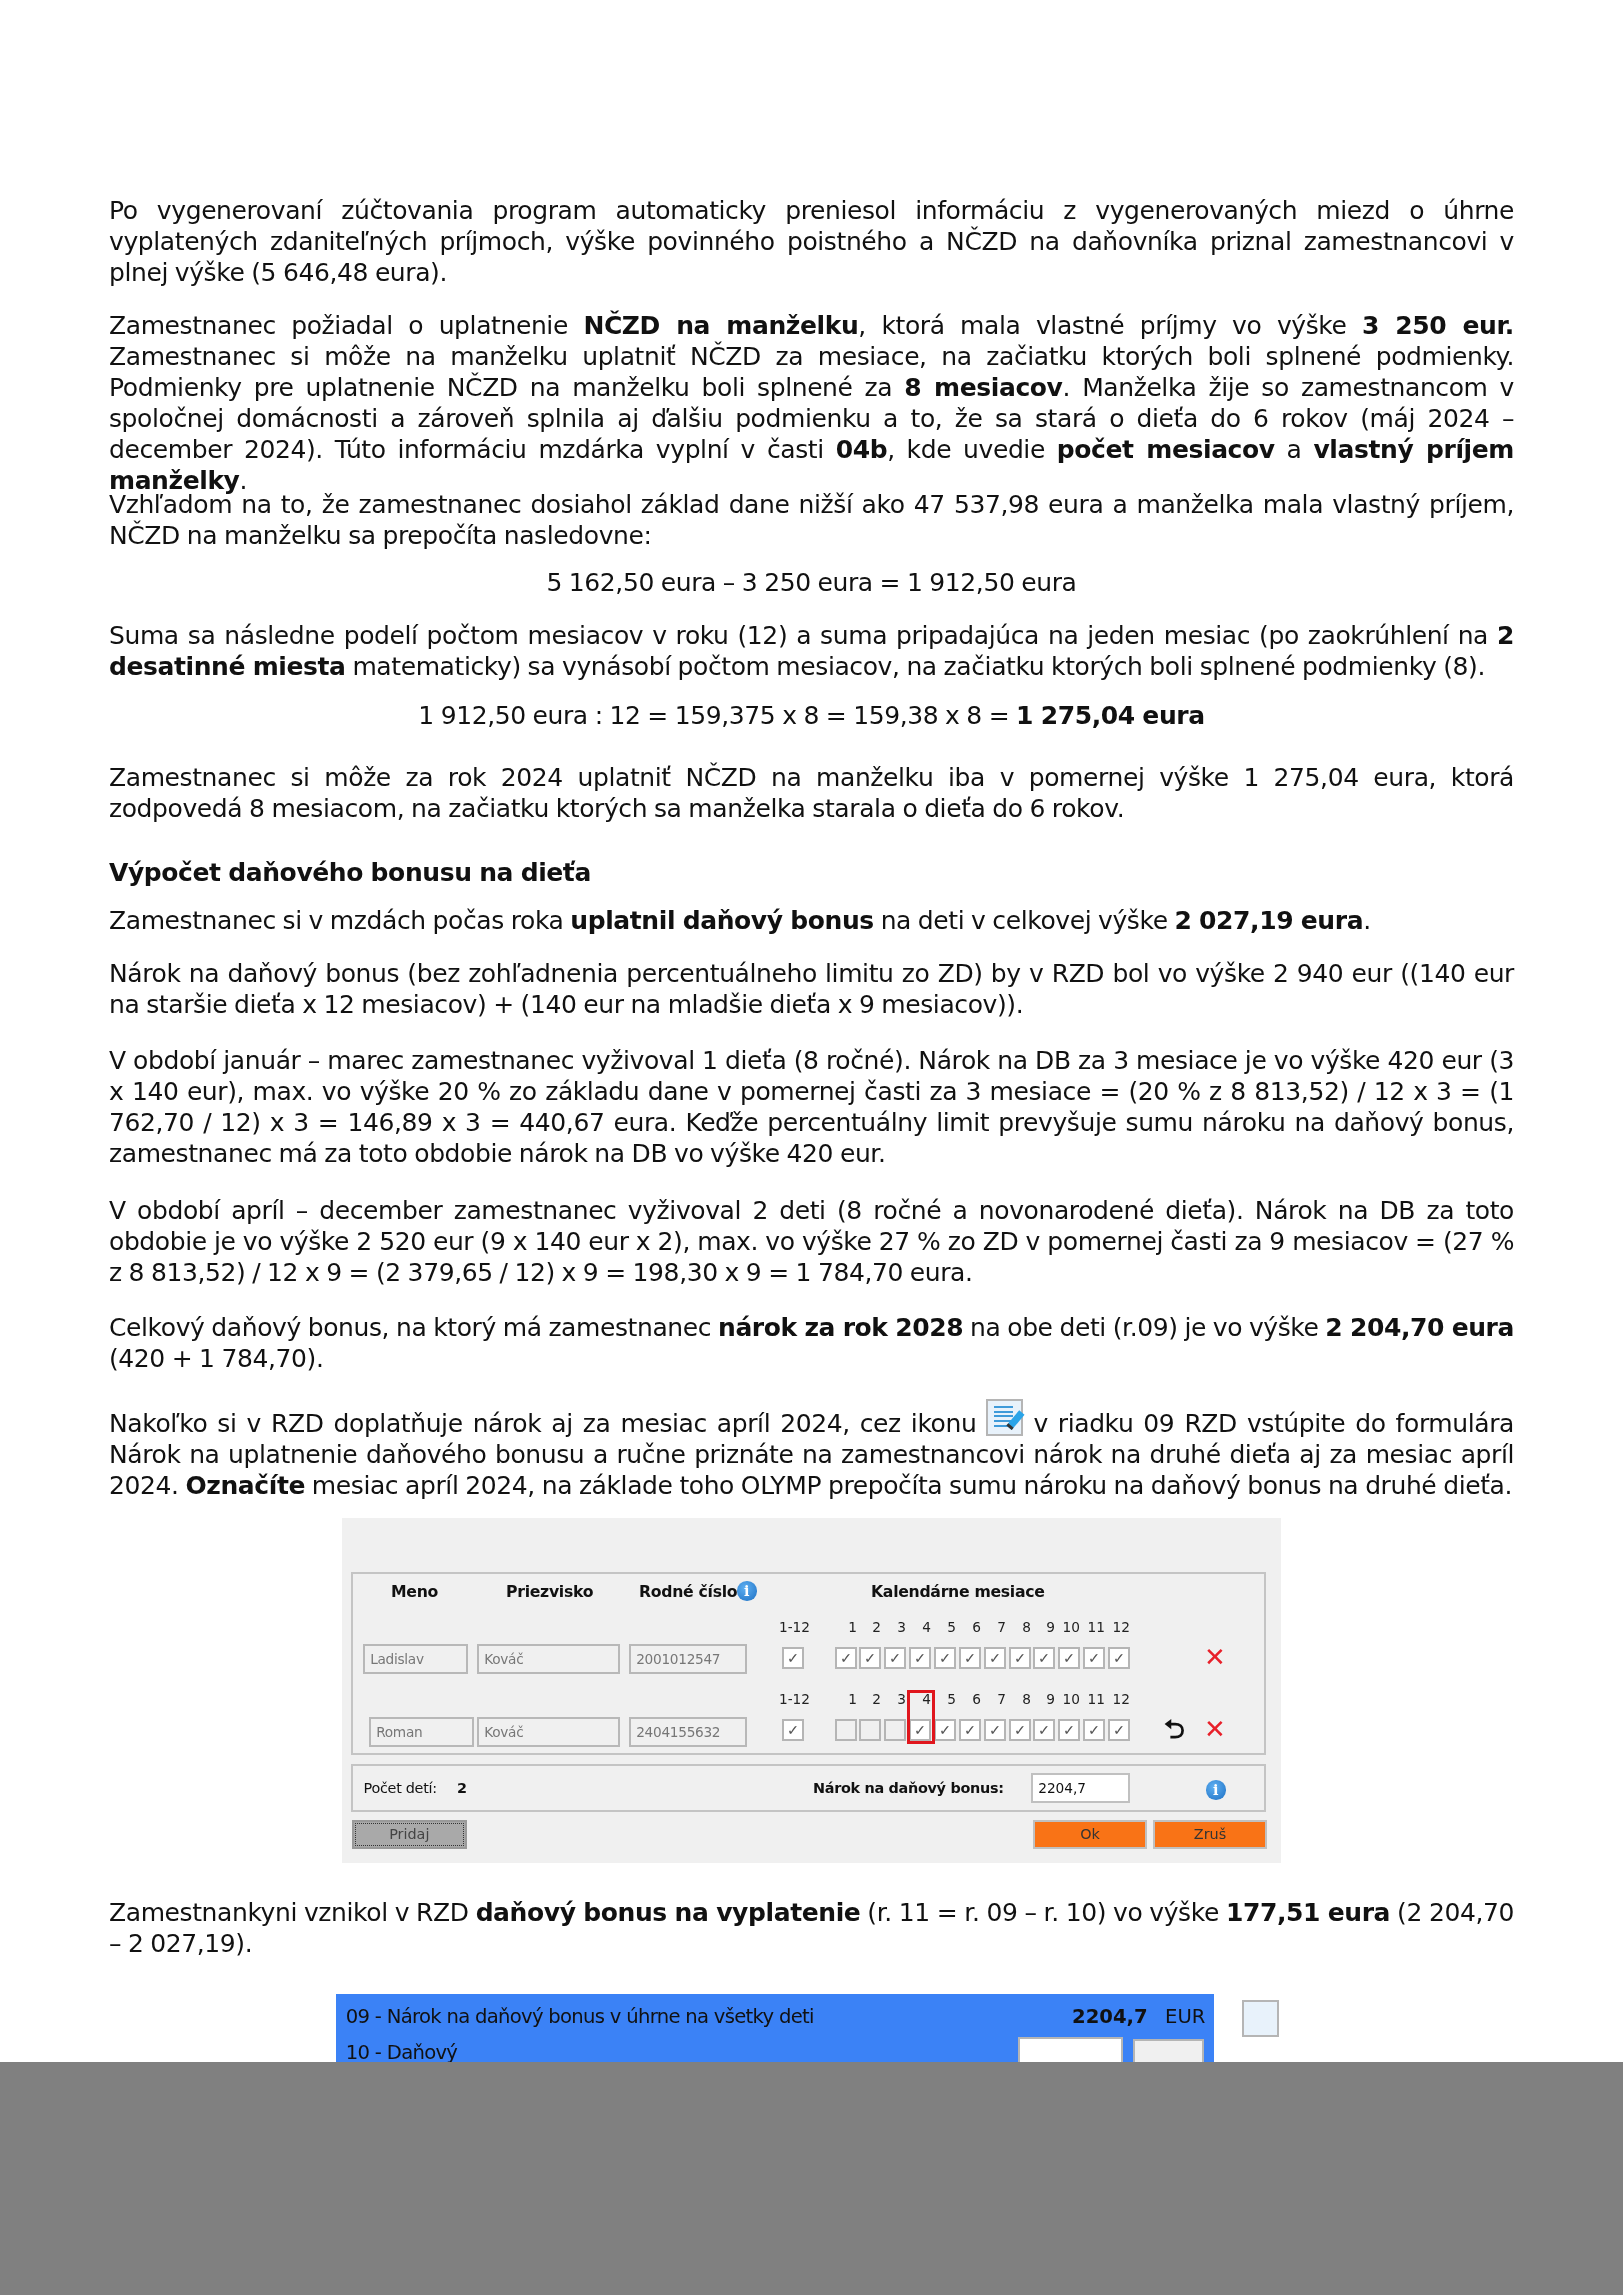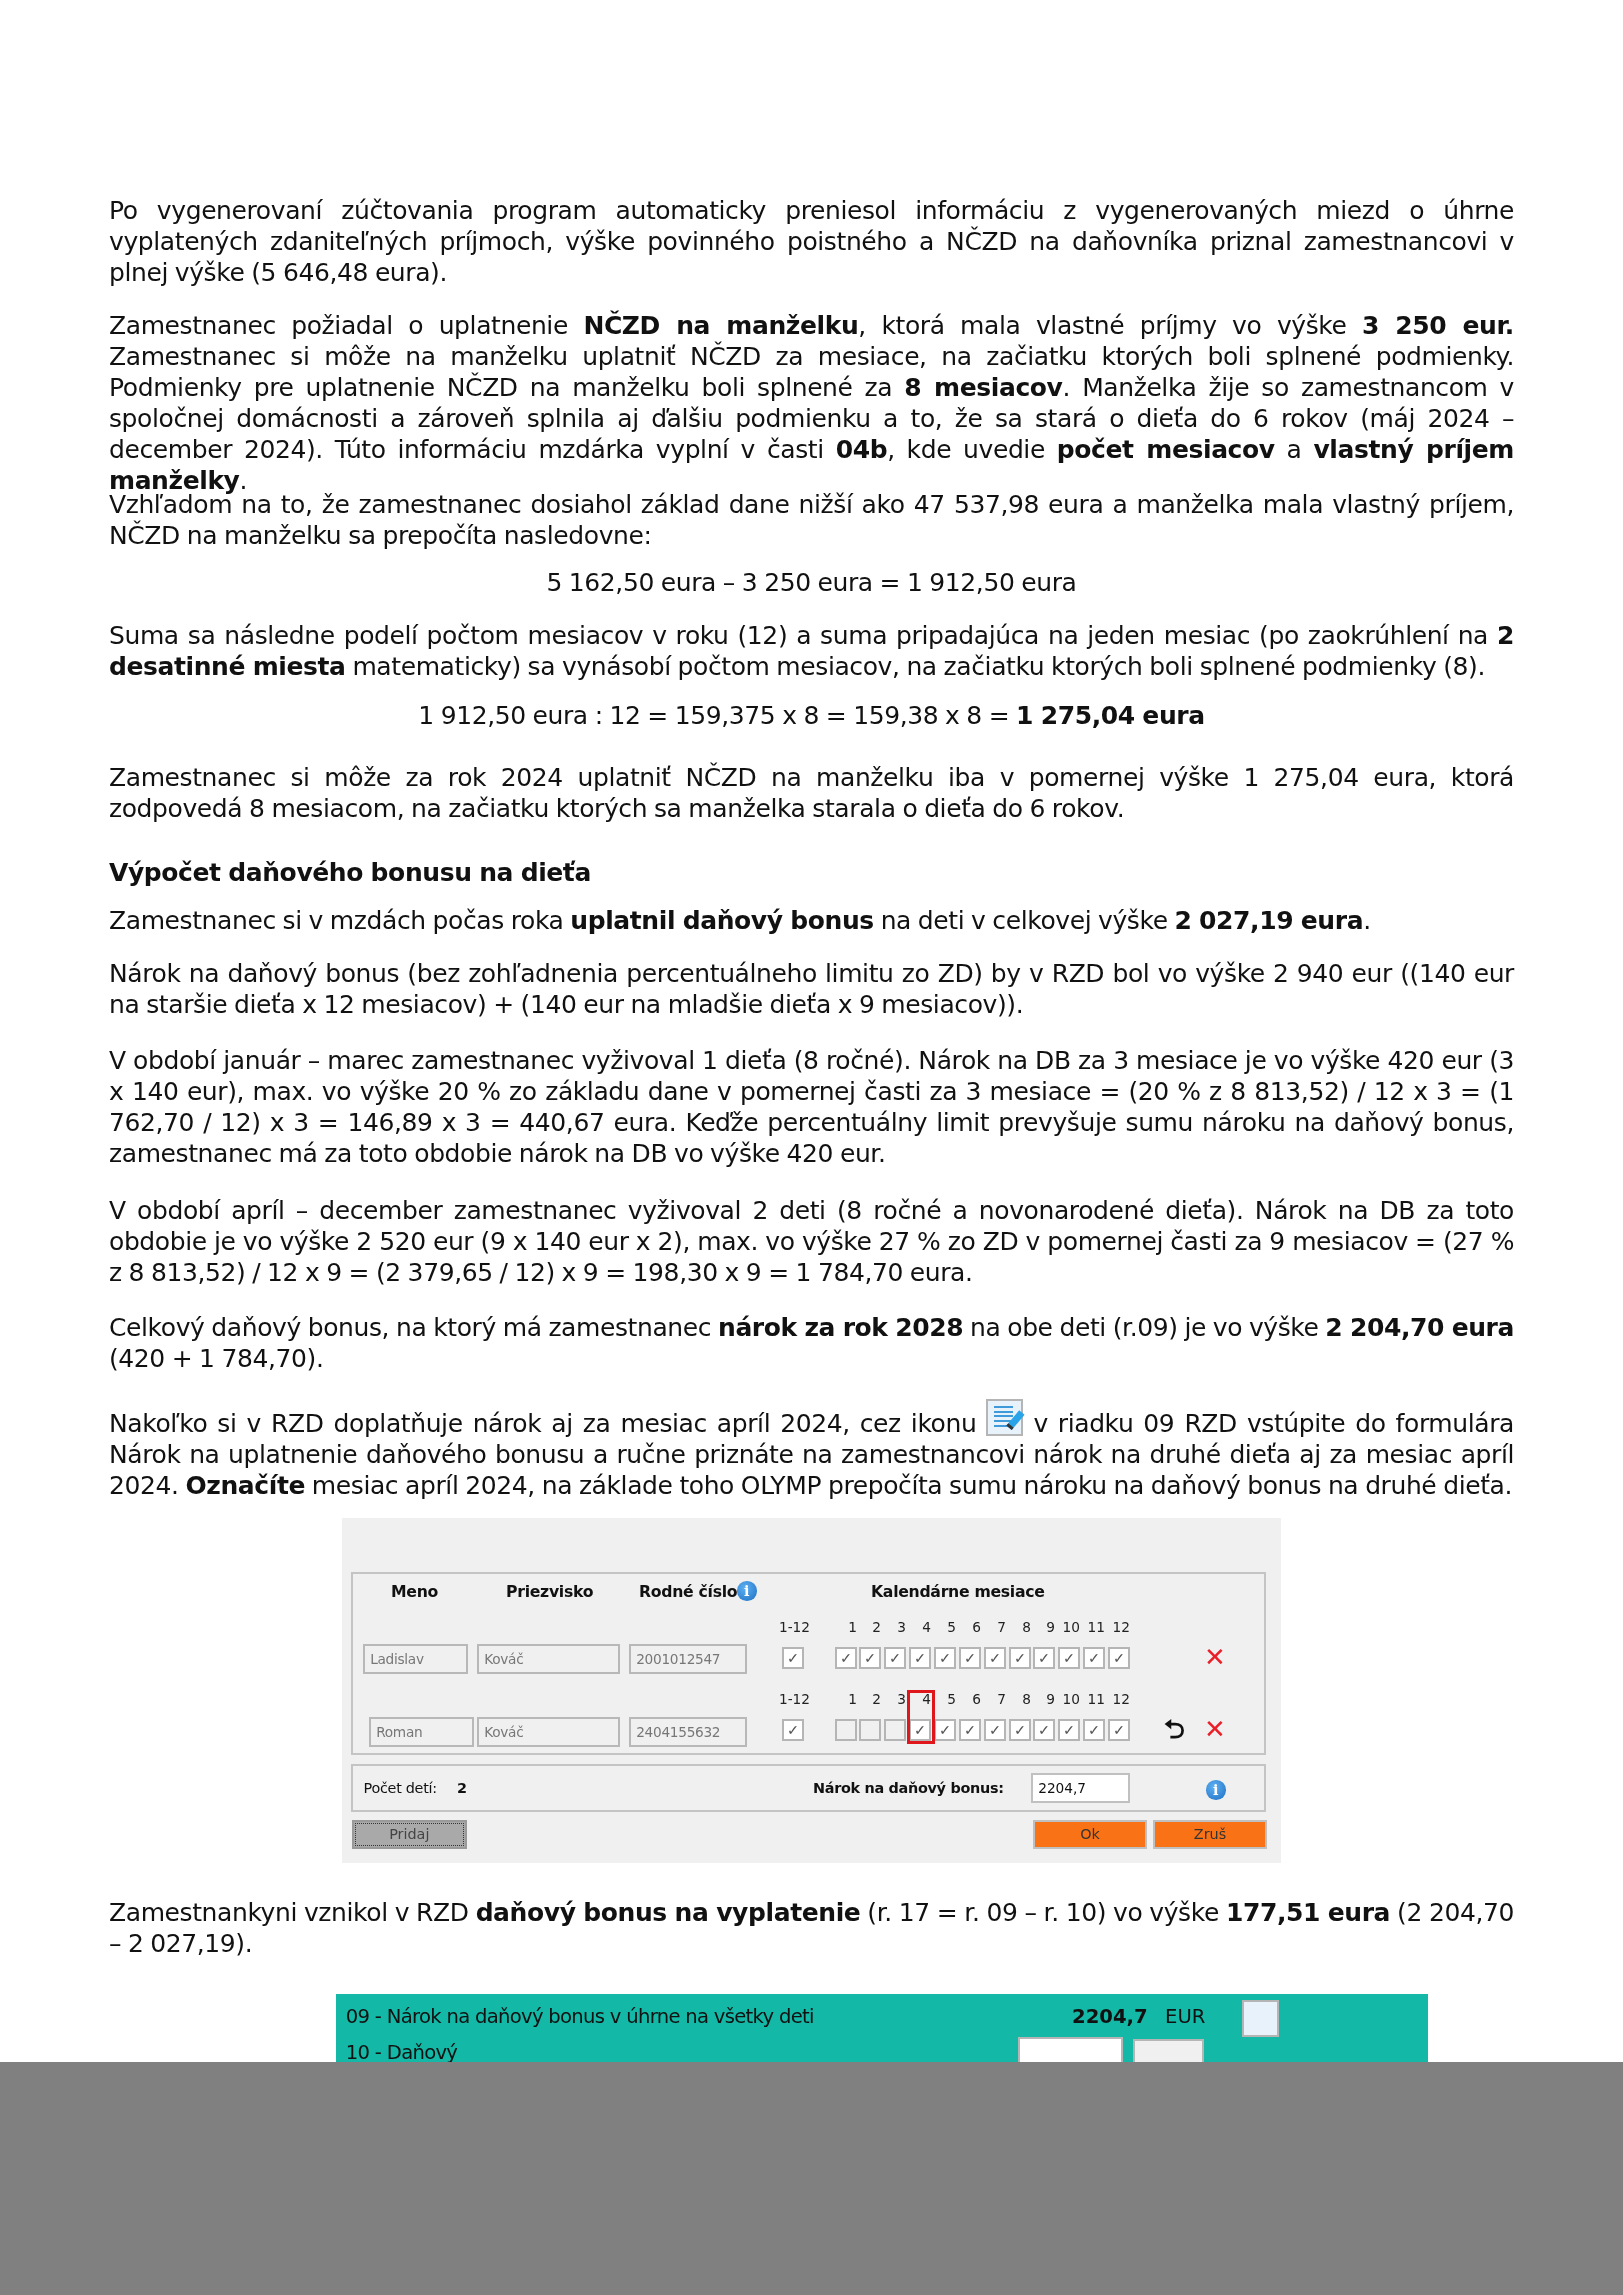--- a/index.html
+++ b/index.html
@@ -68,21 +68,21 @@
     background: #f97316; color: #333; font-size: 14.4px; text-align: center; line-height: 25px;
   }
   .btn.focused { background: #a9a9a9; border: 2px solid #999; outline: 1.3px dotted #333; outline-offset: -4.6px; color: #444; }
   .bonus-input {
     position: absolute; height: 30px; border: 2px solid #c0c0c0; box-sizing: border-box;
     background: #fff; color: #111; font-size: 13.7px; line-height: 26px; padding-left: 5.2px;
   }
 
   
   .rzd {
-    position: absolute; left: 336px; top: 1994px; width: 1092px; height: 68px; background: #14b8a6;
+    position: absolute; left: 336px; top: 1994px; width: 878px; height: 68px; background: #3b82f6;
     font-family: "DejaVu Sans", "Liberation Sans", sans-serif;
   }
   .rzd-row-label { position: absolute; font-size: 19.6px; color: #111; letter-spacing: -0.7px; }
   .rzd-val { position: absolute; font-size: 19.6px; font-weight: bold; color: #111; }
   .rzd-cur { position: absolute; font-size: 19.6px; color: #111; }
   .rzd-icon {
     position: absolute; width: 37px; height: 37px; border: 2px solid #b5b5b5; box-sizing: border-box; background: #e8f2fb;
   }
   .rzd-input { position: absolute; border: 2px solid #b5b5b5; box-sizing: border-box; background: #fff; }
 
@@ -114,21 +114,21 @@
   <p class="p" style="top:958px">Nárok na daňový bonus (bez zohľadnenia percentuálneho limitu zo ZD) by v RZD bol vo výške 2 940 eur ((140 eur na staršie dieťa x 12 mesiacov) + (140 eur na mladšie dieťa x 9 mesiacov)).</p>
 
   <p class="p" style="top:1045px">V období január – marec zamestnanec vyživoval 1 dieťa (8 ročné). Nárok na DB za 3 mesiace je vo výške 420 eur (3 x 140 eur), max. vo výške 20 % zo základu dane v pomernej časti za 3 mesiace = (20 % z 8 813,52) / 12 x 3 = (1 762,70 / 12) x 3 = 146,89 x 3 = 440,67 eura. Keďže percentuálny limit prevyšuje sumu nároku na daňový bonus, zamestnanec má za toto obdobie nárok na DB vo výške 420 eur.</p>
 
   <p class="p" style="top:1195px">V období apríl – december zamestnanec vyživoval 2 deti (8 ročné a novonarodené dieťa). Nárok na DB za toto obdobie je vo výške 2 520 eur (9 x 140 eur x 2), max. vo výške 27 % zo ZD v pomernej časti za 9 mesiacov = (27 % z 8 813,52) / 12 x 9 = (2 379,65 / 12) x 9 = 198,30 x 9 = 1 784,70 eura.</p>
 
   <p class="p" style="top:1312px"><span>Celkový daňový bonus, na ktorý má zamestnanec </span><b>nárok za rok 2028</b><span> na obe deti (r.09) je vo výške </span><b>2 204,70 eura</b><span> (420 + 1 784,70).</span></p>
 
   <p class="p" style="top:1399px"><span>Nakoľko si v RZD doplatňuje nárok aj za mesiac apríl 2024, cez ikonu </span><span class="inline-icon"><span class="ln" style="top:5.2px"></span><span class="ln" style="top:9.8px"></span><span class="ln" style="top:14.4px"></span><span class="ln" style="top:19px"></span><span class="ln" style="top:23.6px"></span><span class="pen"></span></span><span> v riadku 09 RZD vstúpite do formulára Nárok na uplatnenie daňového bonusu a ručne priznáte na zamestnancovi nárok na druhé dieťa aj za mesiac apríl 2024. </span><b>Označíte</b><span> mesiac apríl 2024, na základe toho OLYMP prepočíta sumu nároku na daňový bonus na druhé dieťa.</span></p>
 
-  <p class="p" style="top:1897px"><span>Zamestnankyni vznikol v RZD </span><b>daňový bonus na vyplatenie</b><span> (r. 17 = r. 09 – r. 10) vo výške </span><b>177,51 eura</b><span> (2 204,70 – 2 027,19).</span></p>
+  <p class="p" style="top:1897px"><span>Zamestnankyni vznikol v RZD </span><b>daňový bonus na vyplatenie</b><span> (r. 11 = r. 09 – r. 10) vo výške </span><b>177,51 eura</b><span> (2 204,70 – 2 027,19).</span></p>
 </div>
 
 <div class="dialog">
 
   <div class="box1"></div>
 
   <span class="colhdr" style="left:49px; top:64px">Meno</span>
   <span class="colhdr" style="left:164px; top:64px">Priezvisko</span>
   <span class="colhdr" style="left:297px; top:64px">Rodné číslo</span>
   <span class="info-icon" style="left:395px; top:63px">i</span>

